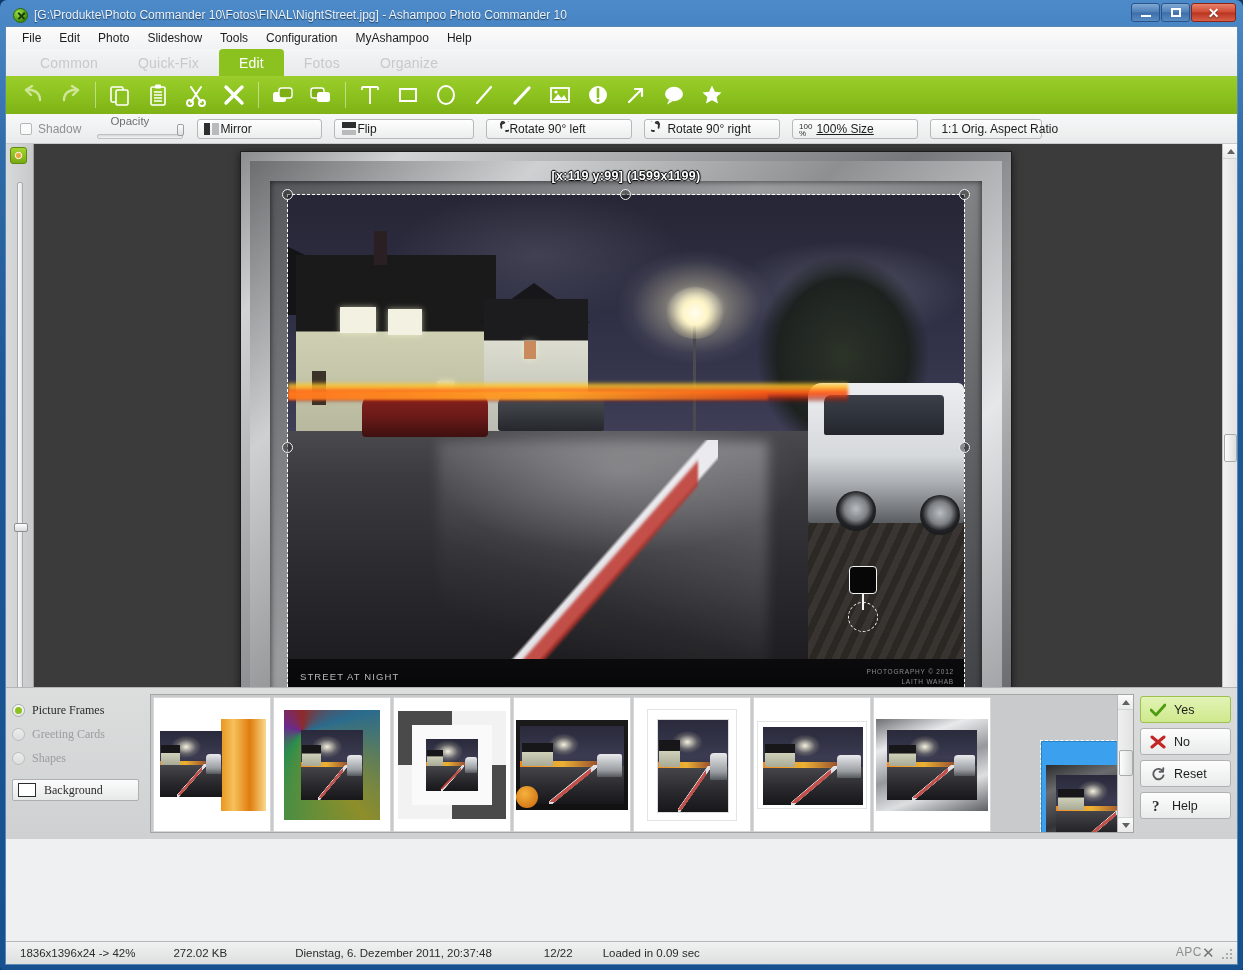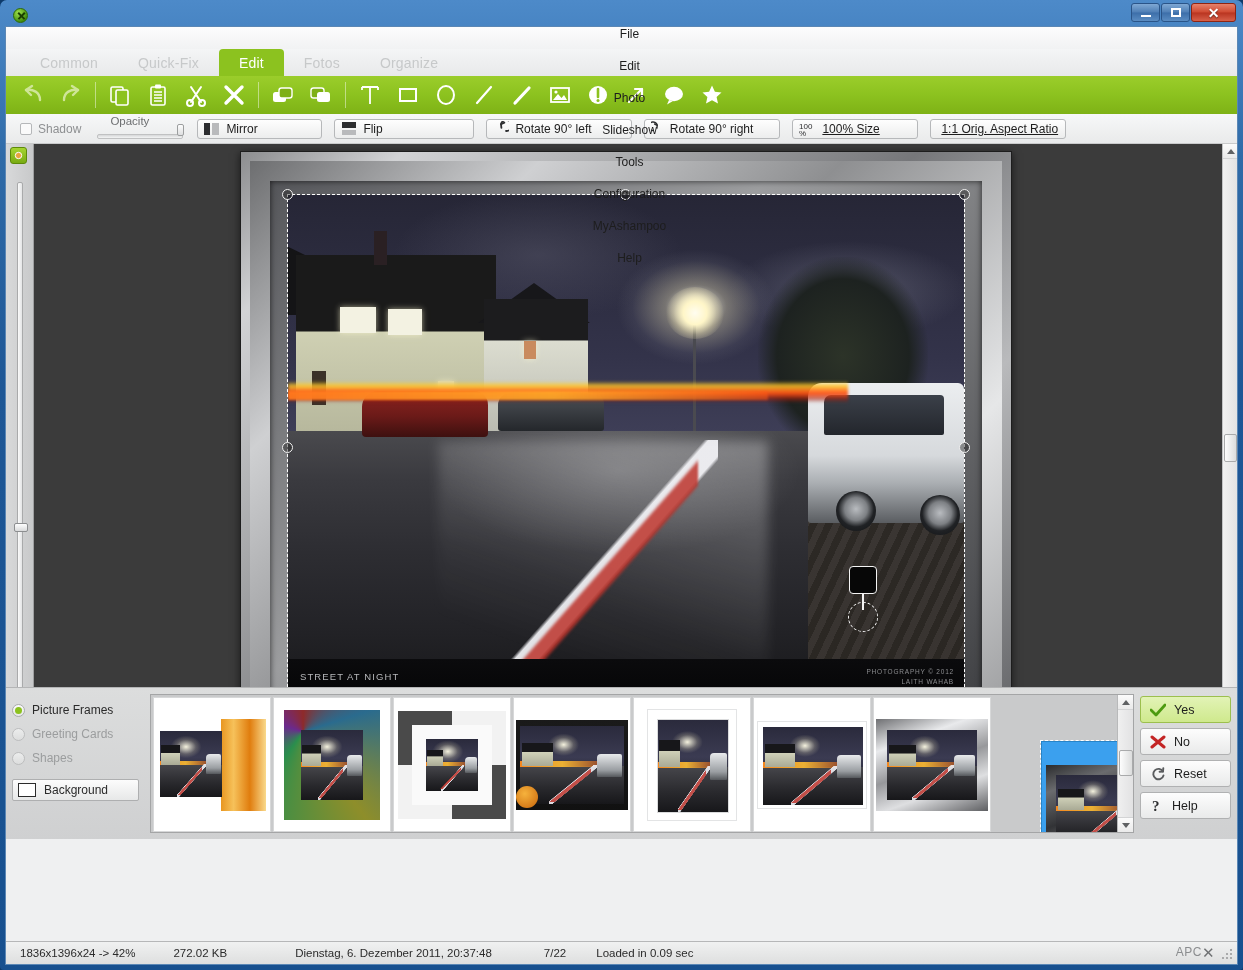--- a/index.html
+++ b/index.html
@@ -48,21 +48,21 @@
 
   
   .client {
     position: absolute; left: 5px; top: 26px; width: 1233px; height: 939px;
     background: #eff0f1; border: 1px solid #5b87b5; overflow: hidden;
   }
   
   .menubar {
     height: 22px; background: linear-gradient(180deg,#fcfcfd,#f1f2f3);
     display: flex; align-items: center; padding-left: 16px; gap: 18px;
-    position: relative; z-index: 4; flex-direction: column;
+    position: relative; z-index: 4;
   }
   .menuitem { font-size: 12px; color: #1d1d1d; cursor: default; }
 
   
   .logo {
     position: absolute; right: 10px; top: 4px; text-align: right;
     pointer-events: none; user-select: none;
   }
   .logo .sup { font-size: 10px; color: #b4b6b8; letter-spacing: .4px; margin-right: 44px; display:block; line-height: 10px;}
   .logo .main { font-size: 29px; color: #b9bcbe; letter-spacing: -1px; line-height: 30px; }
@@ -104,25 +104,25 @@
     position: absolute; left: 4px; bottom: 5px; width: 86px; height: 5px;
     background: linear-gradient(180deg,#d6d7d8,#f3f4f4); border: 1px solid #c0c1c2; border-radius: 2px;
   }
   .opacity-thumb {
     position: absolute; right: -2px; bottom: 2px; width: 7px; height: 12px;
     background: linear-gradient(180deg,#fdfdfd,#dedfe0); border: 1px solid #9c9e9f; border-radius: 2px;
   }
   .obtn {
     height: 20px; border: 1px solid #b6b8ba; border-radius: 3px;
     background: linear-gradient(180deg,#fefefe,#eceded);
-    display: flex; align-items: center; gap: 6px; padding: 0 26px 0 6px;
+    display: flex; align-items: center; gap: 0; padding: 0 26px 0 6px;
     font-size: 12px; color: #1d1d1d; white-space: nowrap;
   }
   .obtn.w1 { width: 125px; } .obtn.w2 { width: 140px; } .obtn.w3 { width: 146px; }
-  .obtn.w4 { width: 136px; } .obtn.w5 { width: 126px; text-decoration: underline; } .obtn.w6 { width: 136px; text-decoration: underline; }
+  .obtn.w4 { width: 136px; } .obtn.w5 { width: 126px; text-decoration: underline; } .obtn.w6 { width: 112px; }
   .obtn.plain { padding-left: 10px; }
 
   
   .canvasrow { position: relative; height: 617px; background: #3b3b3b; }
   .leftstrip {
     position: absolute; left: 0; top: 0; width: 28px; height: 617px;
     background: linear-gradient(90deg,#d8d9da,#c8c9ca);
     border-right: 1px solid #9fa0a1;
   }
   .ls-icon {
@@ -298,21 +298,21 @@
   }
   .hsb-btn { width: 16px; height: 15px; display: flex; align-items: center; justify-content: center;
     background: linear-gradient(180deg,#fbfbfb,#eaeaea); border-right: 1px solid #d3d4d5; }
 
   
   .bottompanel {
     position: absolute; left: 0; right: 0; top: 660px; height: 152px;
     background: linear-gradient(180deg,#dcdddd,#cfd0d1); border-top: 1px solid #b4b5b6;
     display: flex; padding: 6px;
   }
-  .bp-left { width: 135px; padding-top: 4px; }
+  .bp-left { width: 135px; padding-top: 4px; font-family: Liberation Serif, serif; }
   .radio-row { display: flex; align-items: center; gap: 7px; height: 24px; font-size: 12px; }
   .radio { width: 13px; height: 13px; border-radius: 50%; border: 1px solid #a9abac;
     background: linear-gradient(180deg,#fbfbfb,#e6e7e7); display: flex; align-items: center; justify-content: center; }
   .radio .dot { width: 7px; height: 7px; border-radius: 50%; background: #8cc21f; }
   .radio.off { background: linear-gradient(180deg,#eceded,#dcdddd); border-color: #bcbdbe; }
   .radio-label { color: #2b2b2b; }
   .radio-label.dim { color: #9b9d9e; }
   .bgbtn {
     margin-top: 9px; width: 127px; height: 22px; border: 1px solid #aeafb0; border-radius: 2px;
     background: linear-gradient(180deg,#fcfcfc,#e7e8e8); display: flex; align-items: center; gap: 8px; padding-left: 5px;
@@ -394,20 +394,21 @@
   .sb-apc { position: absolute; right: 22px; font-size: 12px; color: #8b8d8f; letter-spacing: .5px; }
   .sb-apc .x { color: #6f7173; font-size: 15px; vertical-align: -2px; }
 </style>
 </head>
 <body>
 
 <div class="window">
 
   <div class="titlebar">
     <div class="sysicon"></div>
+    <div class="title-text">[G:\Produkte\Photo Commander 10\Fotos\FINAL\NightStreet.jpg] - Ashampoo Photo Commander 10</div>
     <div class="wincontrols">
       <div class="wc">
           <span class="gl-min"></span>
         </div>
       <div class="wc">
           <span class="gl-max"></span>
         </div>
       <div class="wc close">
           <span class="gl-x">✕</span>
         </div>
@@ -657,20 +658,21 @@
             <div class="caption-bar">
               <div class="cap-left">STREET AT NIGHT</div>
               <div class="cap-right">
                 <div>PHOTOGRAPHY © 2012</div>
                 <div>LAITH WAHAB</div>
               </div>
             </div>
           </div>
 
           <div class="sel">
+            <div class="coord">[x:119 y:99] (1599x1199)</div>
             <div class="handle" style="left:-6px;top:-6px;"></div>
             <div class="handle" style="left:332px;top:-6px;"></div>
             <div class="handle" style="right:-6px;top:-6px;"></div>
             <div class="handle" style="left:-6px;top:247px;"></div>
             <div class="handle" style="right:-6px;top:247px;"></div>
             <div class="handle" style="left:-6px;bottom:-6px;"></div>
             <div class="handle" style="left:332px;bottom:-6px;"></div>
             <div class="handle" style="right:-6px;bottom:-6px;"></div>
           </div>
 
@@ -898,20 +900,20 @@
             </svg>
           <span>Help</span>
         </div>
       </div>
     </div>
 
     <div class="statusbar">
       <span class="sb-cell" style="">1836x1396x24 -&gt; 42%</span>
       <span class="sb-cell" style="padding-left:24px;">272.02 KB</span>
       <span class="sb-cell" style="padding-left:54px;">Dienstag, 6. Dezember 2011, 20:37:48</span>
-      <span class="sb-cell" style="padding-left:38px;">7/22</span>
+      <span class="sb-cell" style="padding-left:38px;">12/22</span>
       <span class="sb-cell" style="padding-left:16px;">Loaded in 0.09 sec</span>
       <span class="sb-apc"><span>APC</span><span class="x">✕</span></span>
       <span class="sb-grip"></span>
     </div>
 
   </div>
 </div>
 
 </body></html>

